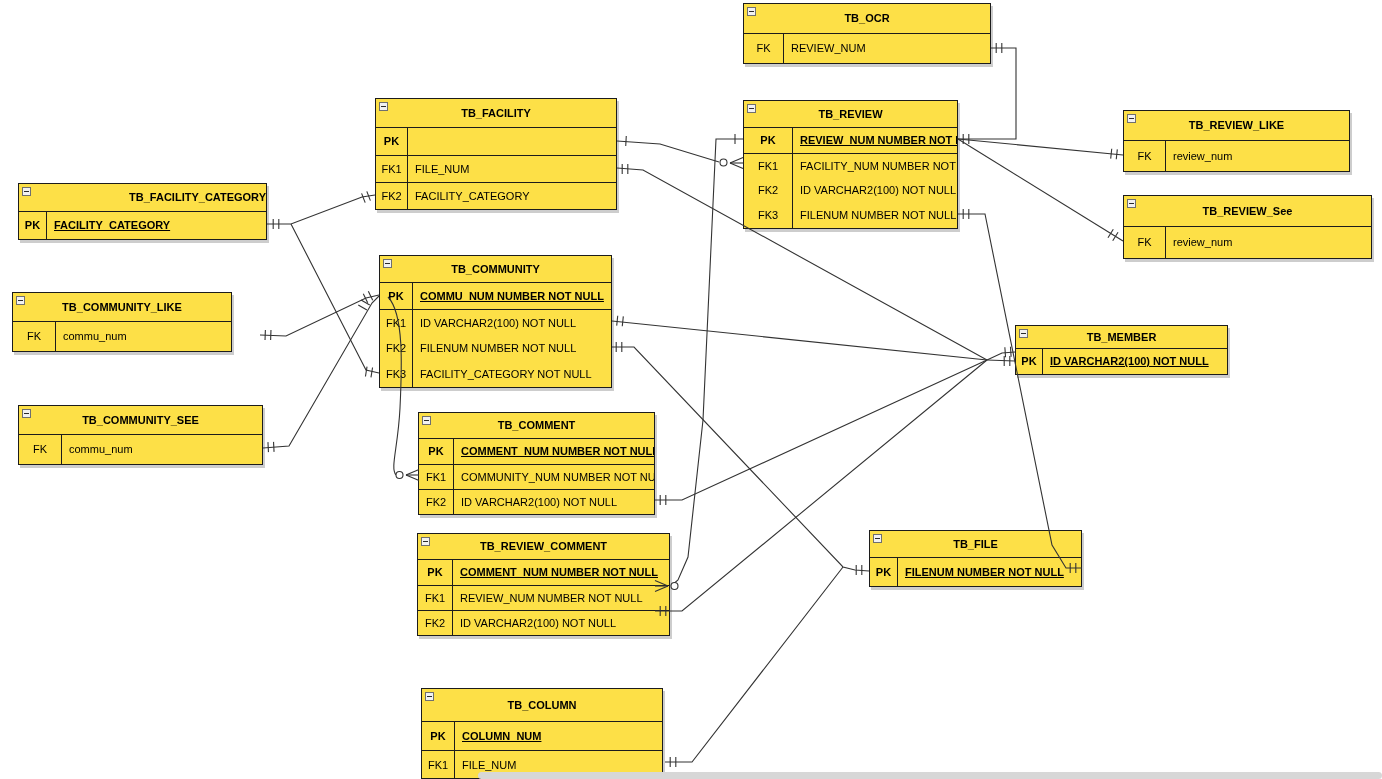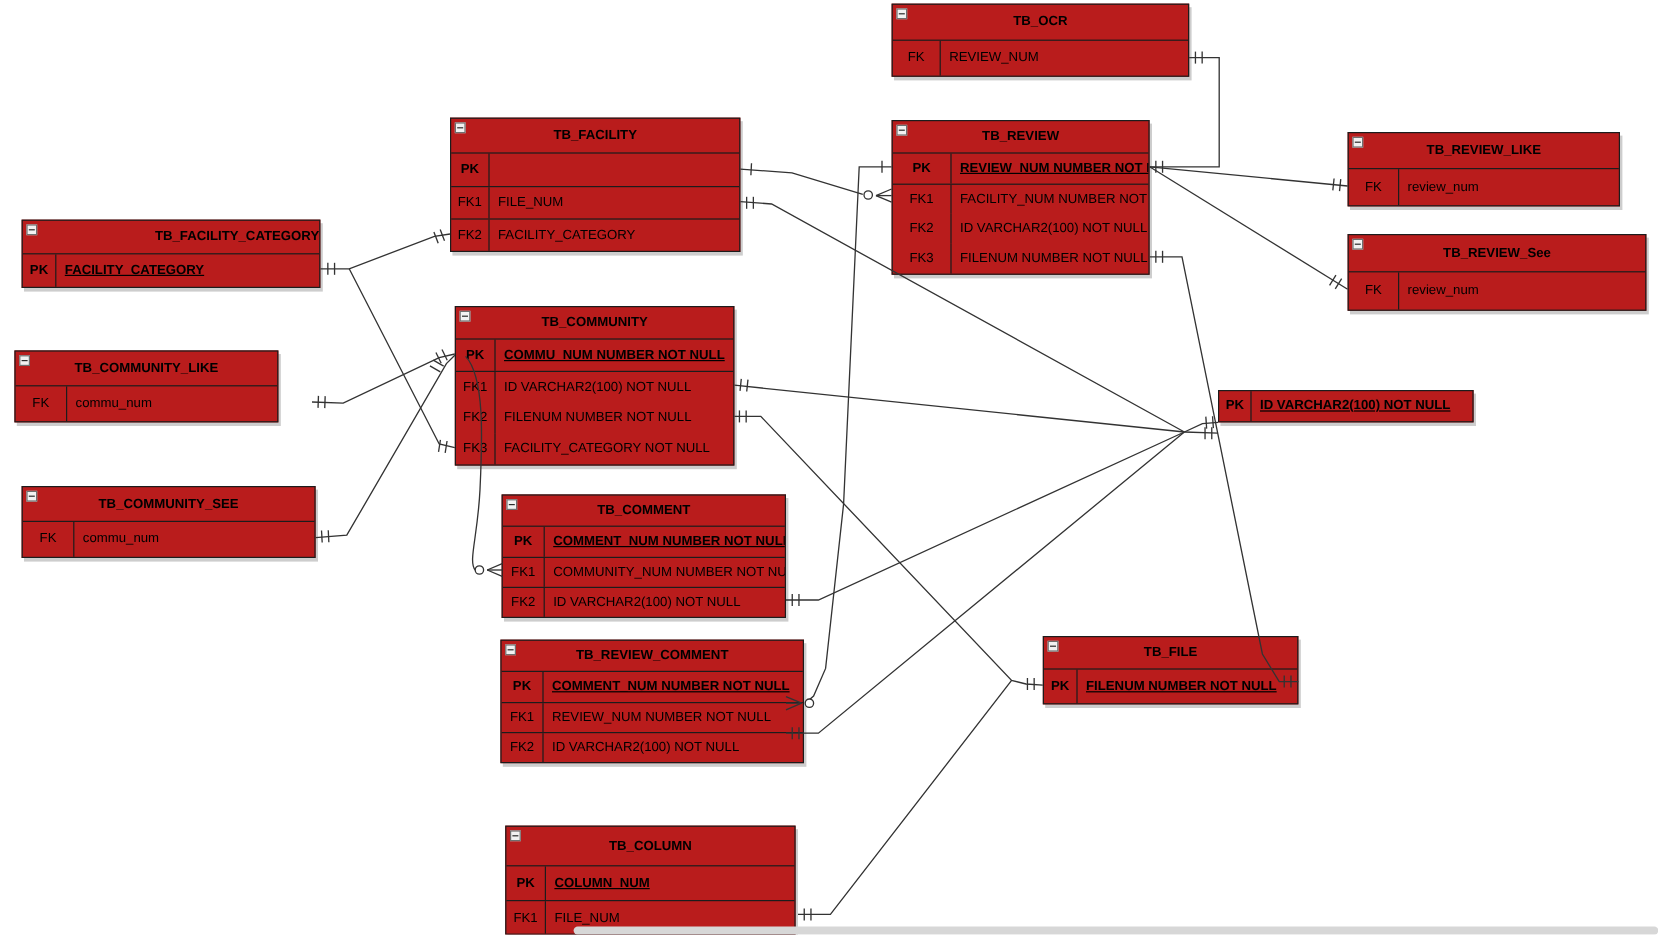--- a/index.html
+++ b/index.html
@@ -1,21 +1,21 @@
 <!DOCTYPE html>
 <html><head>
 <meta charset="utf-8">
 <style>
   html,body{margin:0;padding:0;background:#ffffff;}
   #canvas{
     position:relative;width:1382px;height:779px;overflow:hidden;background:#ffffff;
     font-family:"Liberation Sans",sans-serif;color:#000;
   }
   #wires{position:absolute;left:0;top:0;width:1382px;height:779px;z-index:5;pointer-events:none;}
-  .entity{position:absolute;background:#b91c1c;border:1px solid #1c1c1c;box-shadow:2px 3px 0 #cdcdcd;z-index:2;box-sizing:border-box;}
+  .entity{position:absolute;background:#fde047;border:1px solid #1c1c1c;box-shadow:2px 3px 0 #cdcdcd;z-index:2;box-sizing:border-box;}
   .entity-header{position:relative;border-bottom:1px solid #1c1c1c;font-weight:bold;font-size:11px;text-align:center;overflow:hidden;}
   .collapse-icon{position:absolute;left:3px;top:3px;width:9px;height:9px;border:1px solid #6f6f6f;background:#f2f2f2;box-sizing:border-box;}
   .collapse-icon span{position:absolute;left:1px;right:1px;top:50%;margin-top:-1px;border-top:1px solid #2b2b2b;}
   .erow{display:flex;box-sizing:border-box;}
   .ekey{border-right:1px solid #1c1c1c;text-align:center;font-size:11px;box-sizing:border-box;flex:none;overflow:hidden;}
   .ekey.pk{font-weight:bold;}
   .eval{flex:1;padding-left:7px;font-size:11px;white-space:nowrap;overflow:hidden;box-sizing:border-box;}
   .eval.pk{font-weight:bold;text-decoration:underline;}
   #hscrollbar{position:absolute;left:478px;top:772px;width:904px;height:7px;border-radius:3.5px;background:#d7d7d7;z-index:8;}
 </style>
@@ -281,20 +281,23 @@
         <div class="erow" style="height: 25px; line-height: 25px; border-top: 1px solid rgb(28, 28, 28);">
           <div class="ekey" style="width: 35px;">FK1</div>
           <div class="eval">REVIEW_NUM NUMBER NOT NULL</div>
         </div>
         <div class="erow" style="height: 25px; line-height: 25px; border-top: 1px solid rgb(28, 28, 28);">
           <div class="ekey" style="width: 35px;">FK2</div>
           <div class="eval">ID VARCHAR2(100) NOT NULL</div>
         </div>
       </div>
       <div class="entity" style="left: 1015px; top: 325px; width: 213px;">
+        <div class="entity-header" style="height: 22px; line-height: 22px;"><div class="collapse-icon">
+            <span></span>
+          </div><span>TB_MEMBER</span></div>
         <div class="erow" style="height: 25px; line-height: 25px;">
           <div class="ekey pk" style="width: 27px;">PK</div>
           <div class="eval pk">ID VARCHAR2(100) NOT NULL</div>
         </div>
       </div>
       <div class="entity" style="left: 869px; top: 530px; width: 213px;">
         <div class="entity-header" style="height: 26px; line-height: 26px;"><div class="collapse-icon">
             <span></span>
           </div><span>TB_FILE</span></div>
         <div class="erow" style="height: 28px; line-height: 28px;">

